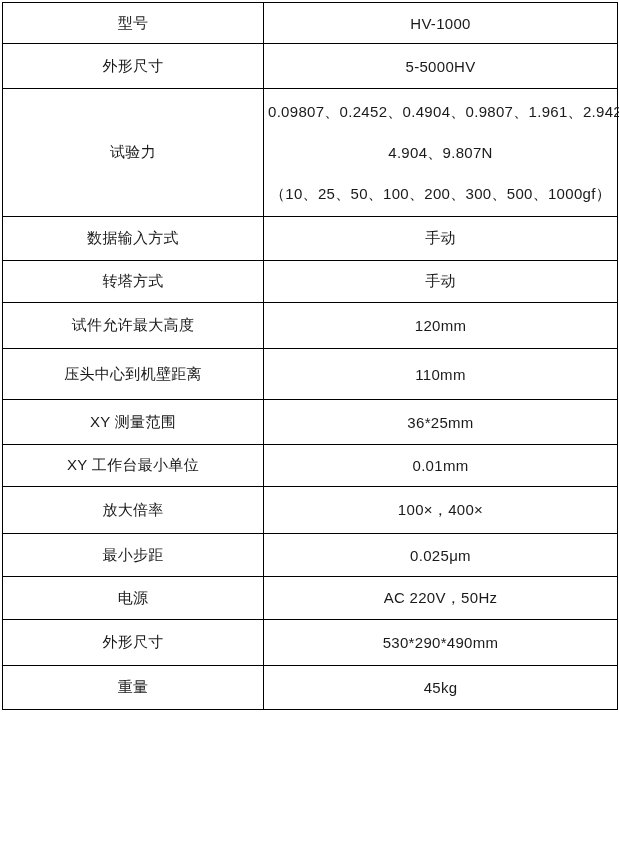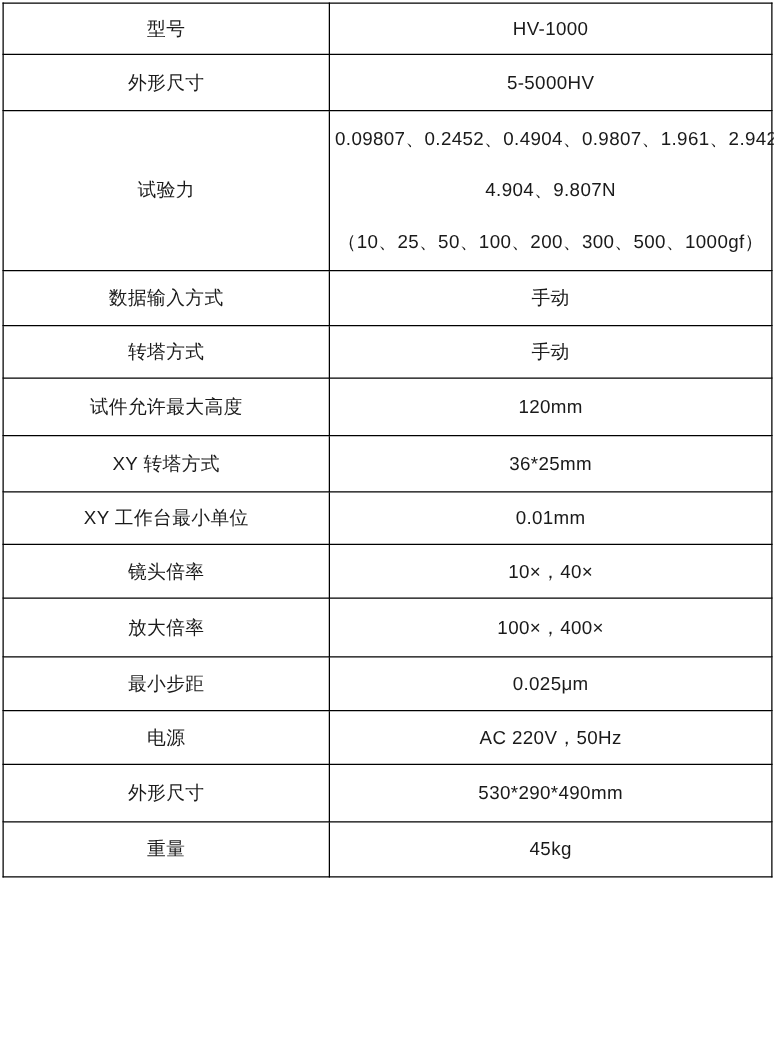--- a/index.html
+++ b/index.html
@@ -64,31 +64,31 @@
       <td>手动</td>
     </tr>
     <tr style="height:42px">
       <td>转塔方式</td>
       <td>手动</td>
     </tr>
     <tr style="height:46px">
       <td>试件允许最大高度</td>
       <td>120mm</td>
     </tr>
+    <tr style="height:51px">
+      <td>压头中心到机壁距离</td>
+      <td>110mm</td>
+    </tr>
     <tr style="height:45px">
-      <td>XY 转塔方式</td>
+      <td>XY 测量范围</td>
       <td>36*25mm</td>
     </tr>
     <tr style="height:42px">
       <td>XY 工作台最小单位</td>
       <td>0.01mm</td>
-    </tr>
-    <tr style="height:43px">
-      <td>镜头倍率</td>
-      <td>10×，40×</td>
     </tr>
     <tr style="height:47px">
       <td>放大倍率</td>
       <td>100×，400×</td>
     </tr>
     <tr style="height:43px">
       <td>最小步距</td>
       <td>0.025μm</td>
     </tr>
     <tr style="height:43px">

